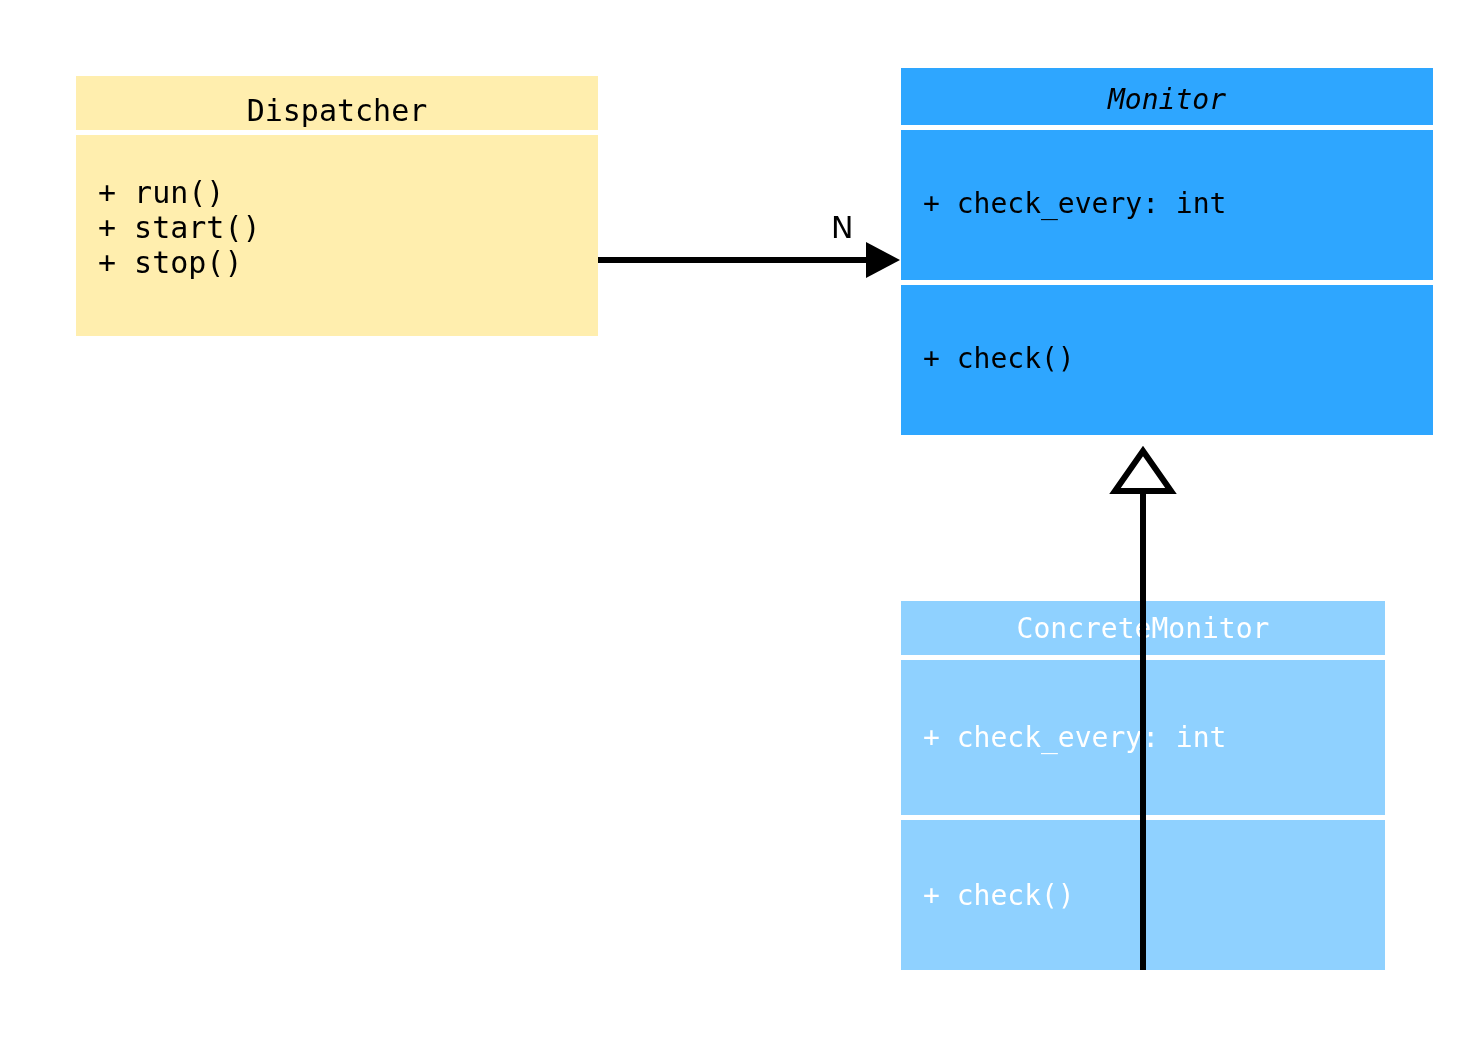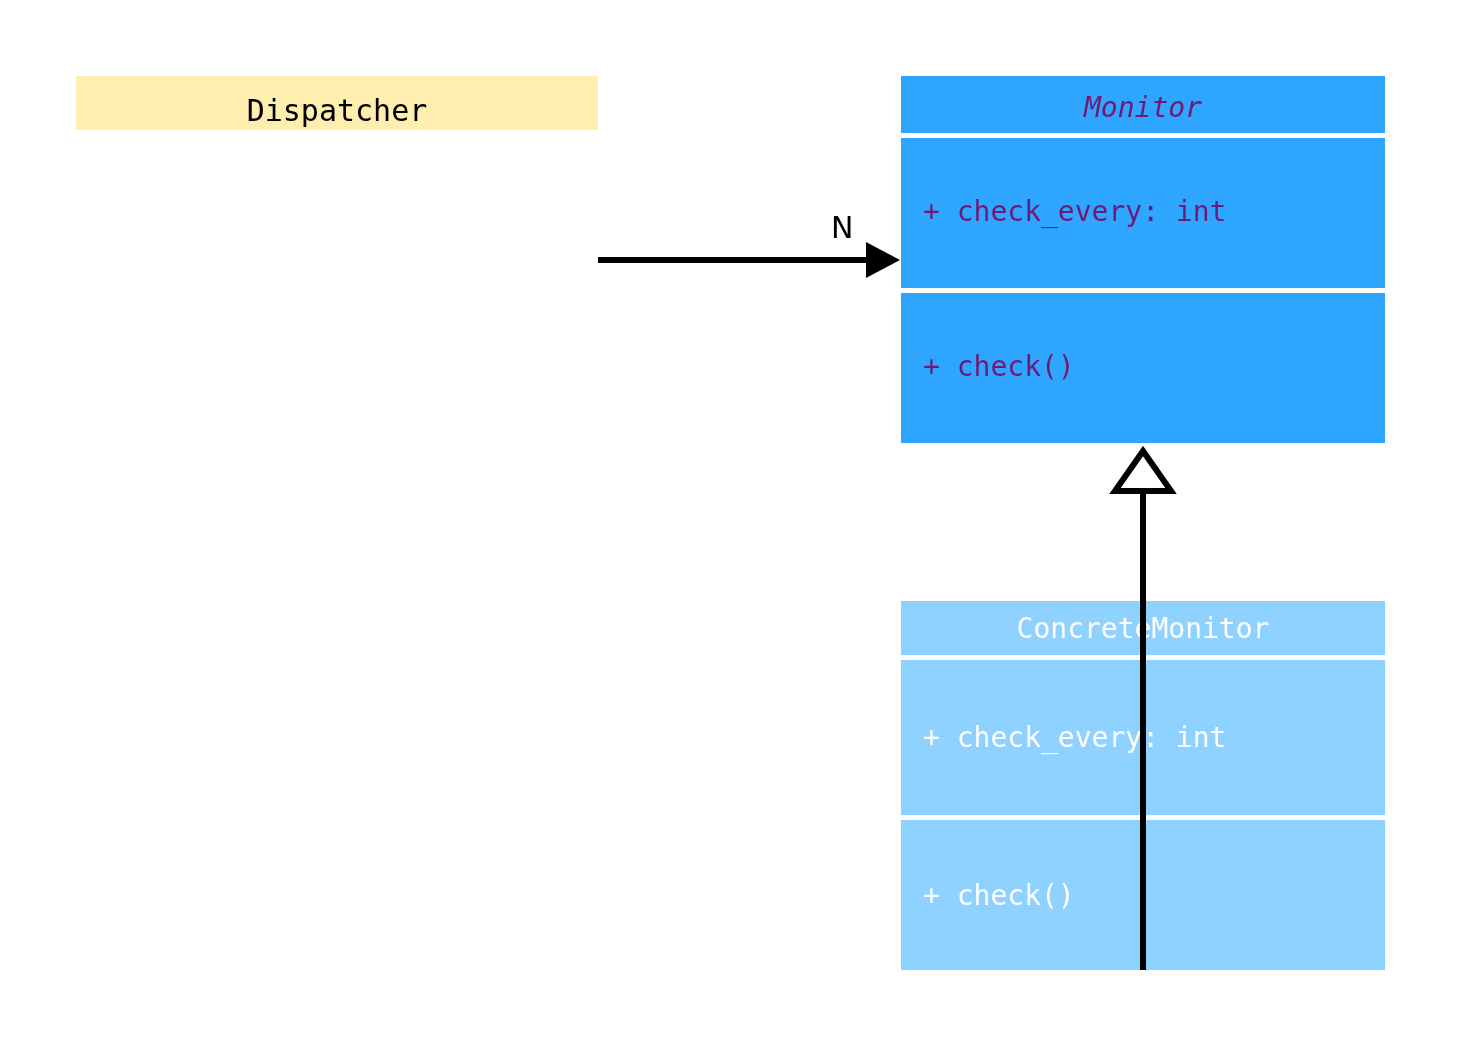--- a/index.html
+++ b/index.html
@@ -63,24 +63,24 @@
   #dispatcher .member {
     font-size: 30px;
   }
   #disp-attrs { height: 121px; padding: 45px 0 0 22px; }
   #disp-title-c { height: 54px; }
   #disp-methods { flex: 1 1 auto; padding: 40px 0 0 22px; }
 
   
   #monitor {
     left: 901px;
-    top: 76px;
-    width: 484px;
+    top: 68px;
+    width: 532px;
     height: 367px;
-    color: #701a75;
+    color: #000000;
   }
   #monitor .compartment { background: #2ea6ff; }
   #monitor .class-title {
     font-size: 28px;
     font-style: italic;
     padding-top: 18px;
   }
   #monitor .member { font-size: 28px; }
   #mon-title-c { height: 57px; }
   #mon-attrs   { height: 150px; padding: 58px 0 0 22px; }
@@ -128,20 +128,25 @@
 </style>
 </head>
 <body>
 
 <div id="canvas">
 
   <div class="uml-class" id="dispatcher">
     <div class="compartment" id="disp-title-c">
       <div class="class-title">Dispatcher</div>
     </div>
+    <div class="compartment member-list" id="disp-methods">
+      <div class="member">+ run()</div>
+      <div class="member">+ start()</div>
+      <div class="member">+ stop()</div>
+    </div>
   </div>
 
   <div class="uml-class" id="monitor">
     <div class="compartment" id="mon-title-c">
       <div class="class-title">Monitor</div>
     </div>
     <div class="compartment member-list" id="mon-attrs">
       <div class="member">+ check_every: int</div>
     </div>
     <div class="compartment member-list" id="mon-methods">

